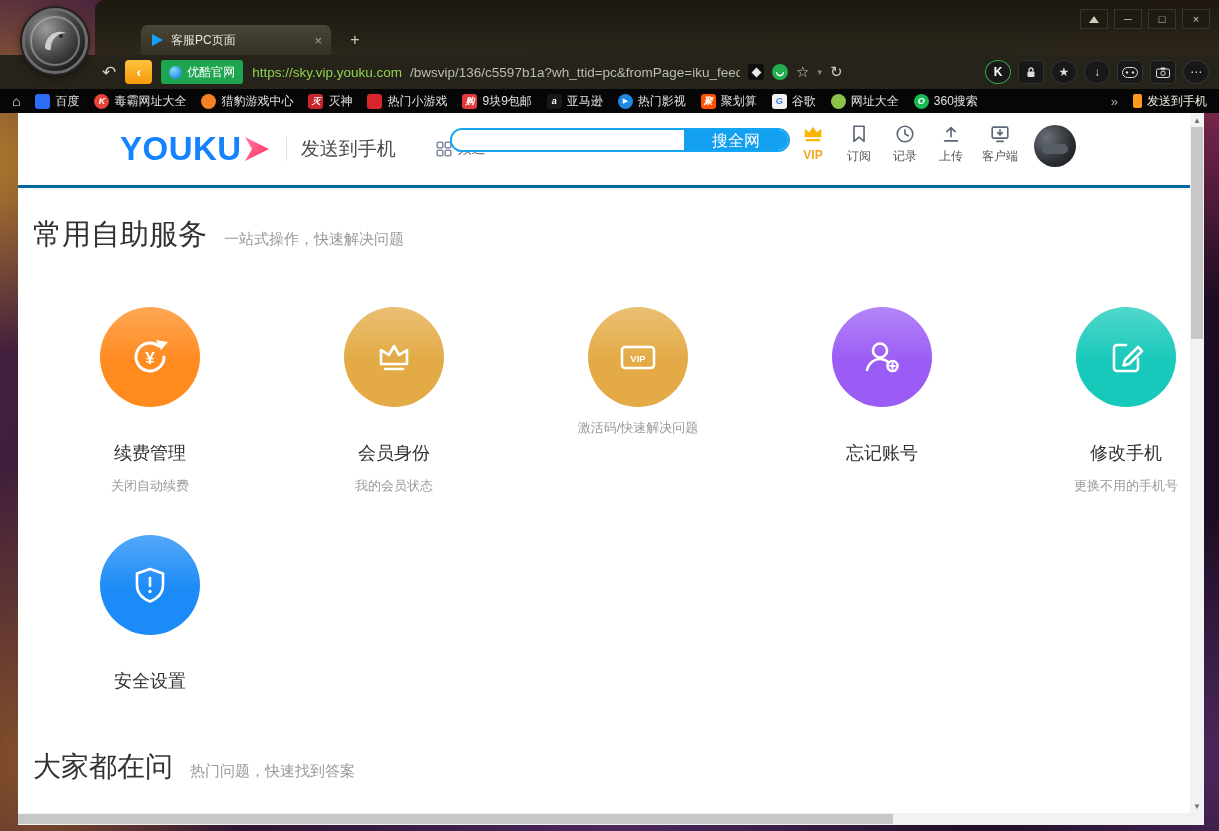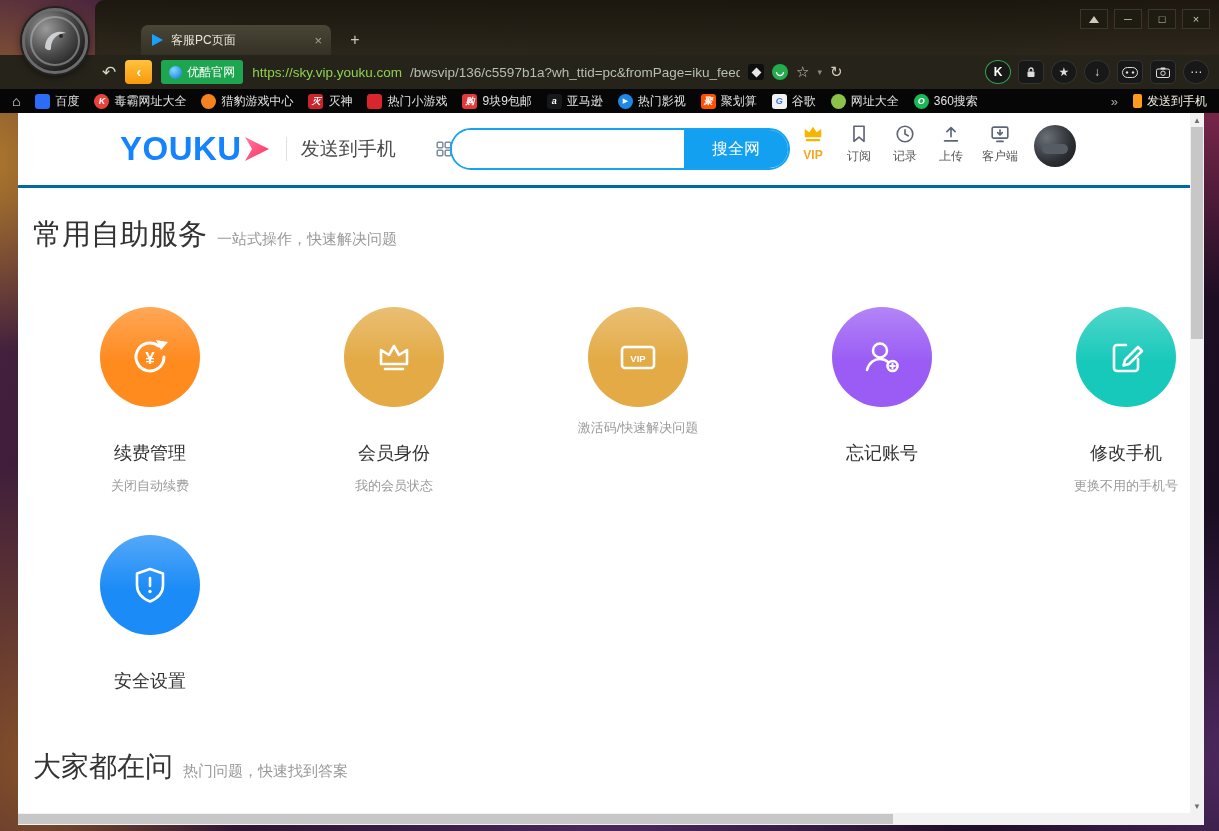--- a/index.html
+++ b/index.html
@@ -69,34 +69,34 @@
     box-sizing:border-box;cursor:pointer;z-index:6;}
   .logo-circle .ring{position:absolute;inset:5px;border:2px solid rgba(190,190,190,.5);border-radius:50%;}
   
   .page{position:absolute;top:113px;left:18px;right:15px;bottom:6px;background:#fff;overflow:hidden;}
   .page-header{position:relative;height:72px;border-bottom:3px solid #0369a1;background:#fff;}
   .brand{position:absolute;left:102px;top:0;height:72px;display:flex;align-items:center;}
   .logo-text{font-size:33px;font-weight:bold;color:#1583ff;letter-spacing:.5px;}
   .brand-divider{width:1px;height:24px;background:#e0e0e0;margin:0 14px 0 14px;}
   .svc-title{font-size:19px;color:#4a4a4a;}
   .channel{display:flex;align-items:center;gap:6px;margin-left:40px;color:#667;font-size:14px;cursor:pointer;}
-  .searchbar{position:absolute;left:432px;top:15px;width:340px;height:42px;box-sizing:border-box;
+  .searchbar{position:absolute;left:432px;top:15px;width:340px;height:24px;box-sizing:border-box;
     border:2px solid #14a5f2;border-radius:21px;display:flex;overflow:hidden;background:#fff;}
   .searchbar input{flex:1;border:none;outline:none;padding:0 16px;font-size:14px;min-width:0;}
   .search-btn{width:104px;border:none;background:#14a0f0;color:#fff;font-size:16px;cursor:pointer;}
   .user-nav{position:absolute;right:128px;top:10px;display:flex;align-items:flex-start;gap:16px;}
   .nav-item{display:flex;flex-direction:column;align-items:center;gap:3px;font-size:12px;
     color:#555;cursor:pointer;min-width:30px;}
   .nav-item.vip .nav-label{color:#f5a623;font-weight:bold;}
   .avatar{width:42px;height:42px;border-radius:50%;margin-top:2px;position:relative;overflow:hidden;cursor:pointer;
     background:radial-gradient(circle at 30% 30%,#6a7077,#2b2e33 60%,#17181b);}
   .avatar::after{content:"";position:absolute;left:8px;top:19px;width:26px;height:10px;
     border-radius:5px;background:#565c64;}
   h1.sec{margin:0;padding:27px 0 0 15px;font-size:29px;font-weight:400;color:#333;
-    display:flex;align-items:baseline;gap:10px;}
+    display:flex;align-items:baseline;gap:17px;}
   h1.sec small{font-size:15px;color:#999;font-weight:400;}
   h1.sec.second{padding-top:55px;font-size:28px;}
   .services-grid{width:1220px;margin-left:10px;margin-top:52px;display:grid;
     grid-template-columns:repeat(5,244px);row-gap:40px;}
   .service{text-align:center;cursor:pointer;}
   .circle{width:100px;height:100px;margin:0 auto;border-radius:50%;display:flex;
     align-items:center;justify-content:center;
     background:linear-gradient(180deg,rgba(255,255,255,.25),rgba(255,255,255,0) 55%),var(--c,#ccc);}
   .s-title{margin-top:34px;font-size:18px;color:#333;}
   .s-desc{margin-top:12px;font-size:13px;color:#9a9a9a;}

